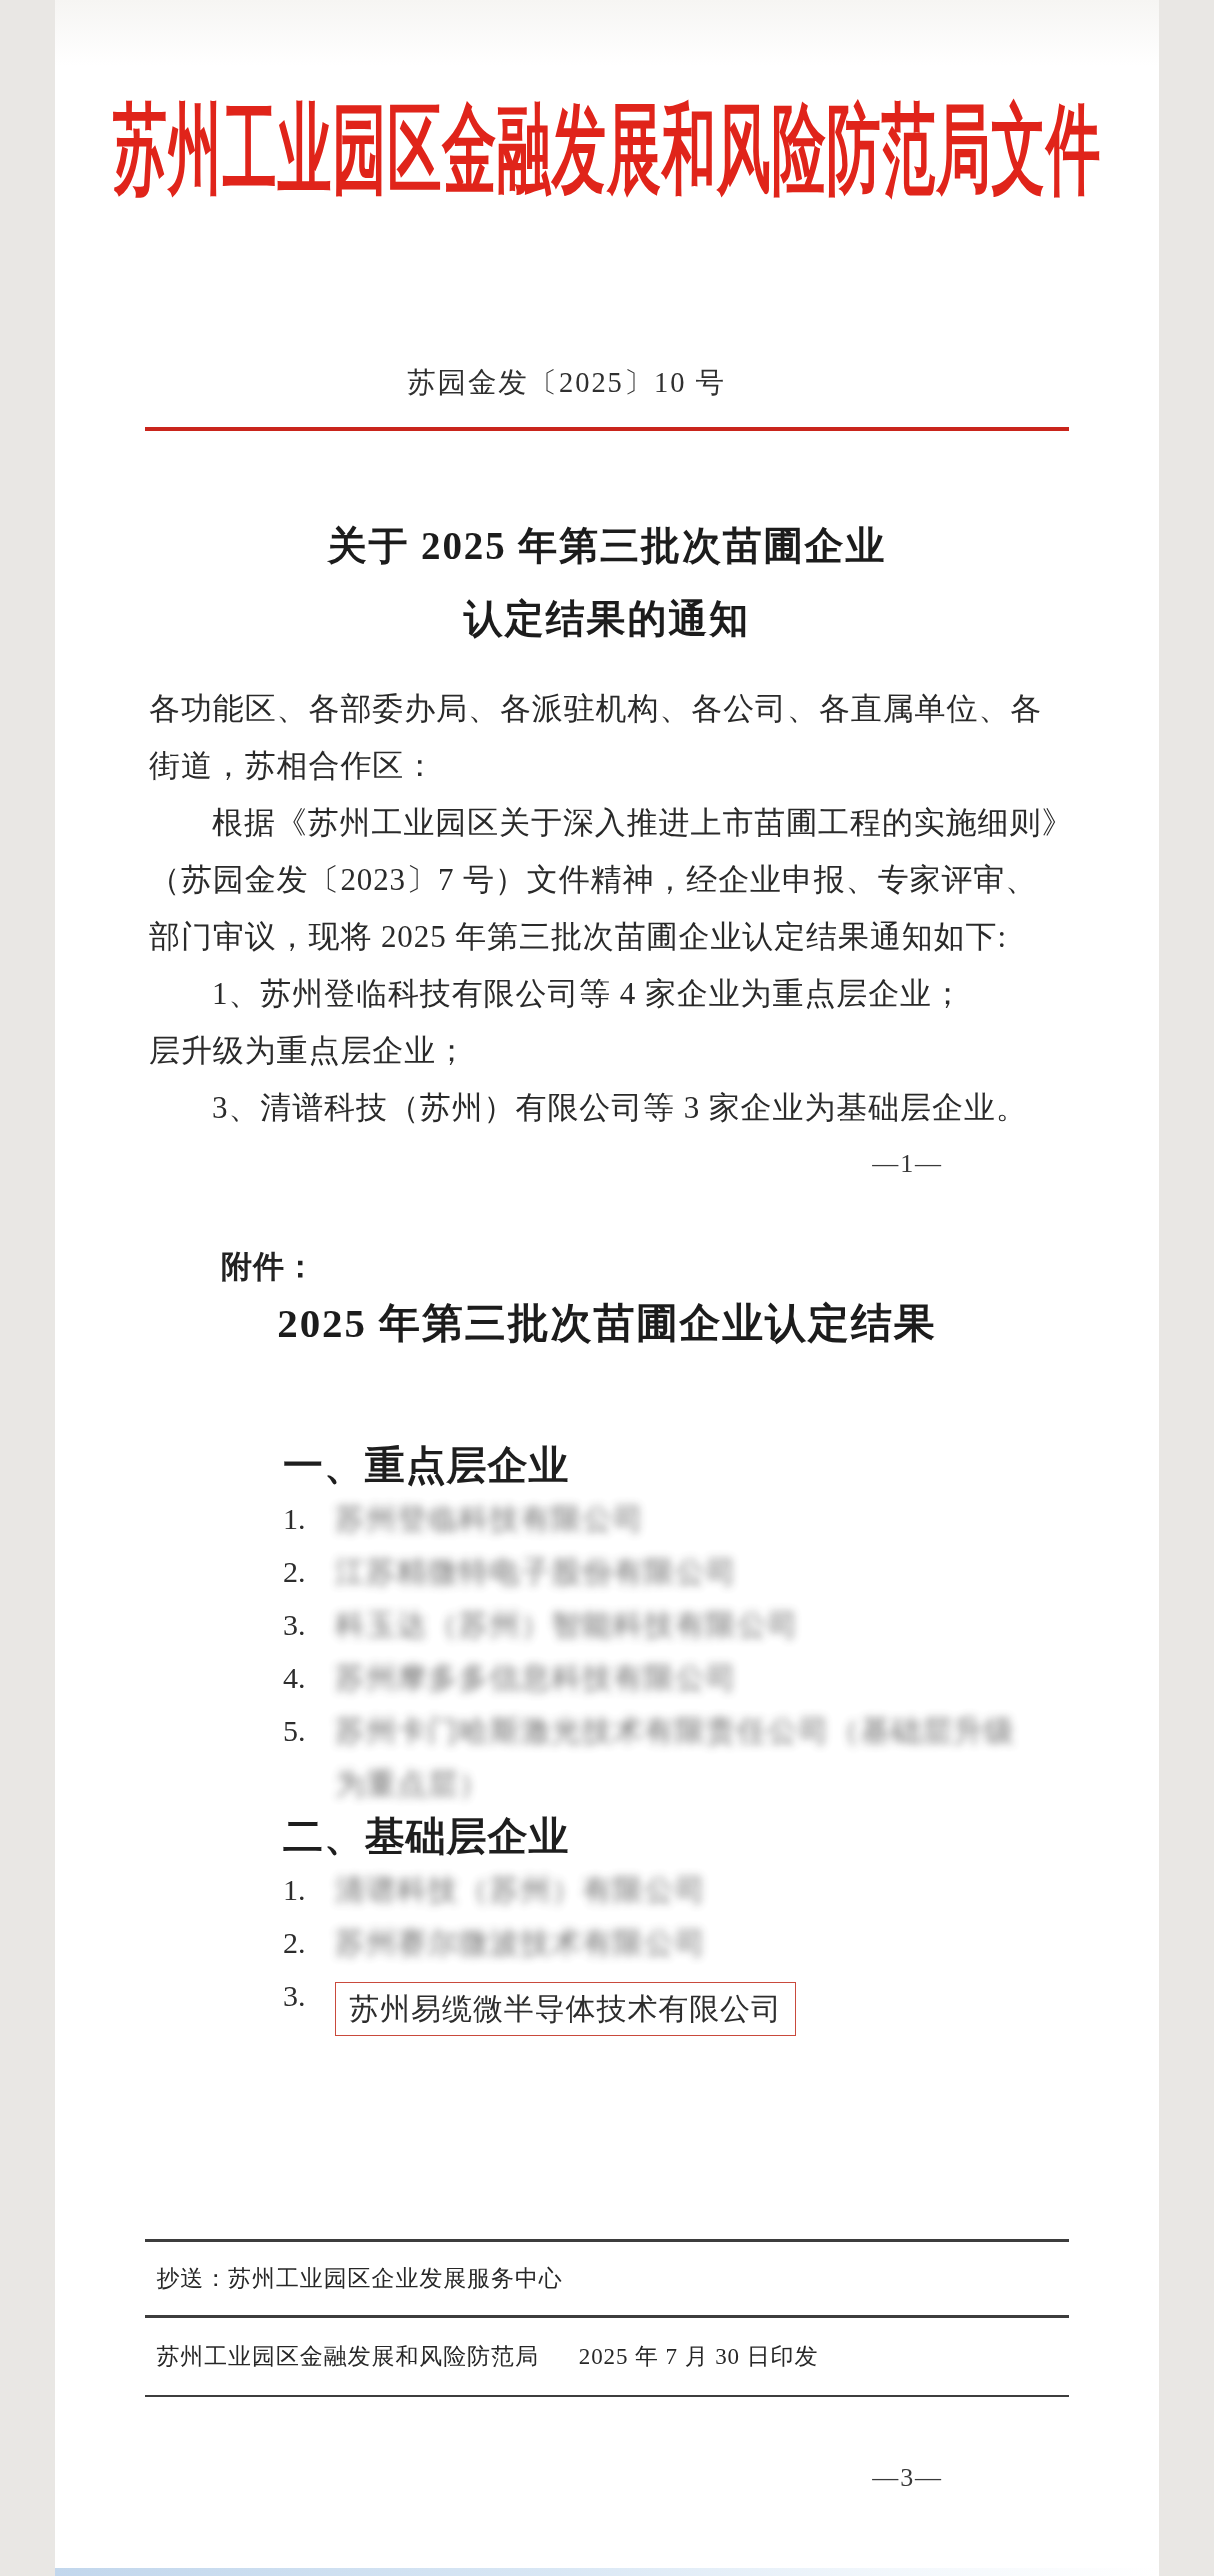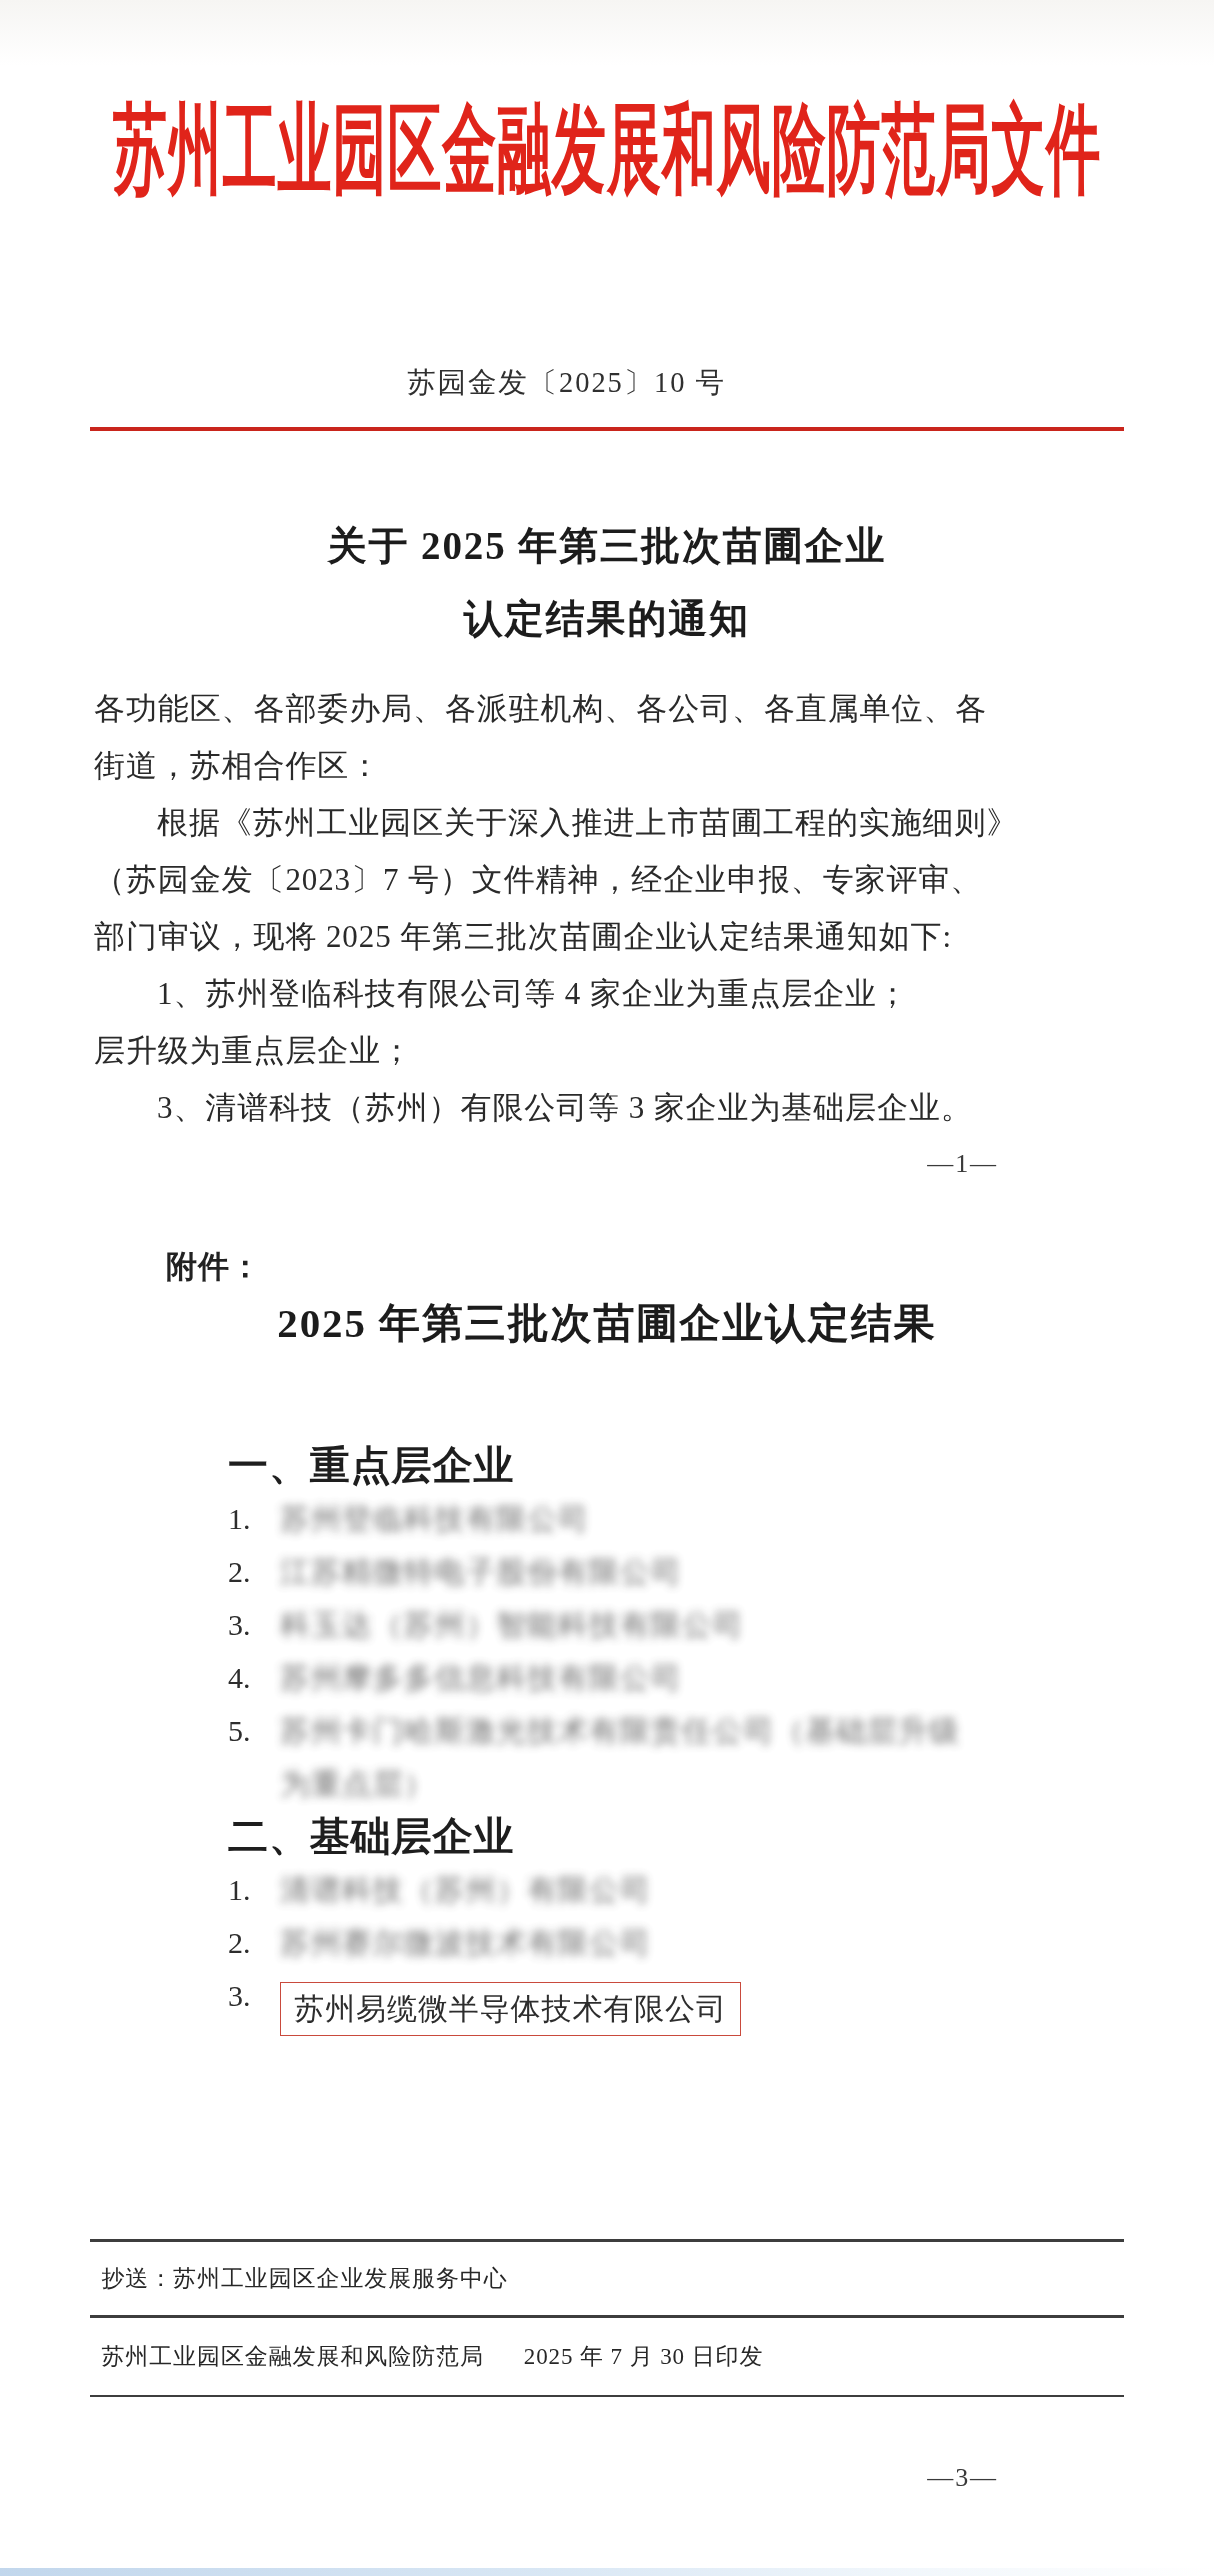--- a/index.html
+++ b/index.html
@@ -1,18 +1,18 @@
 <!DOCTYPE html>
 <html style="--header-red: #e0241a; --rule-red: #c9251c; --box-red: #c94a3d;font-size:15px"><head>
 <meta charset="utf-8">
 <style>
   html,body{margin:0;padding:0;background:#e9e7e4;}
   .page{
     position:relative;
-    width:1214px;height:2576px;
+    width:1104px;height:2576px;
     margin:0 auto;
     background:linear-gradient(180deg,#f6f5f3 0px,#ffffff 66px,#ffffff 100%);
     font-family:"Liberation Serif","DejaVu Serif",serif;
     color:#262626;
     overflow:hidden;
   }
   
   .head-wrap{
     height:106px;margin-top:98px;
     display:flex;align-items:center;justify-content:center;

